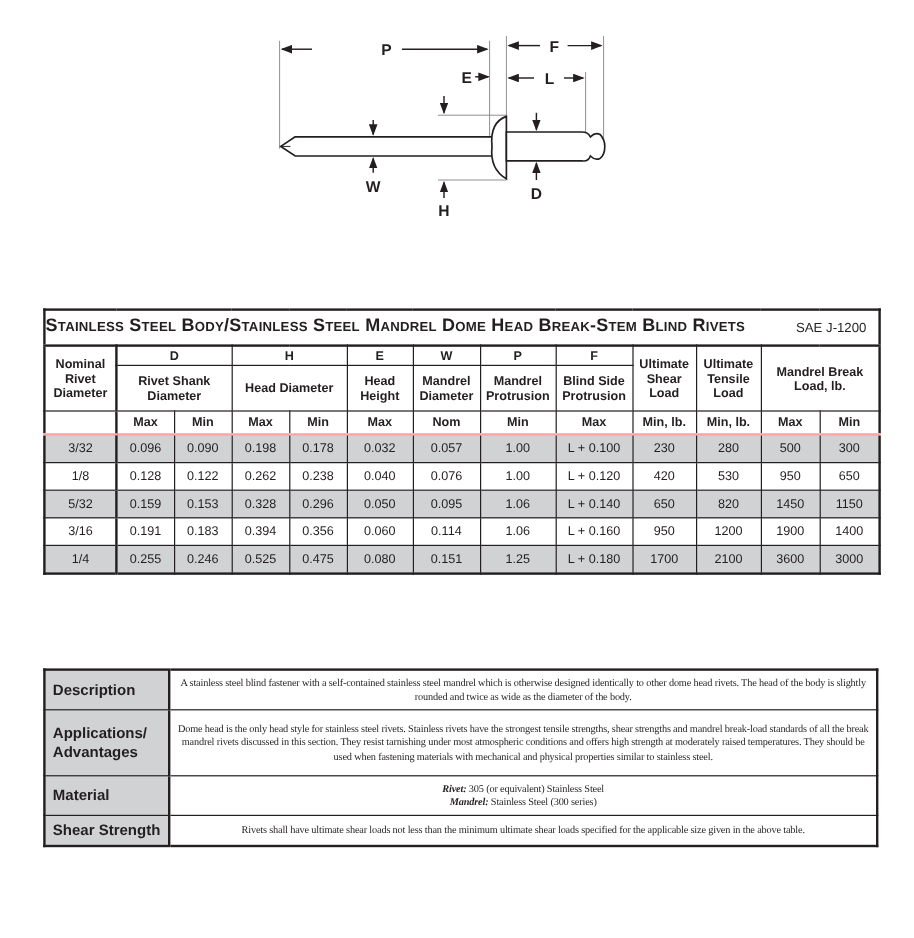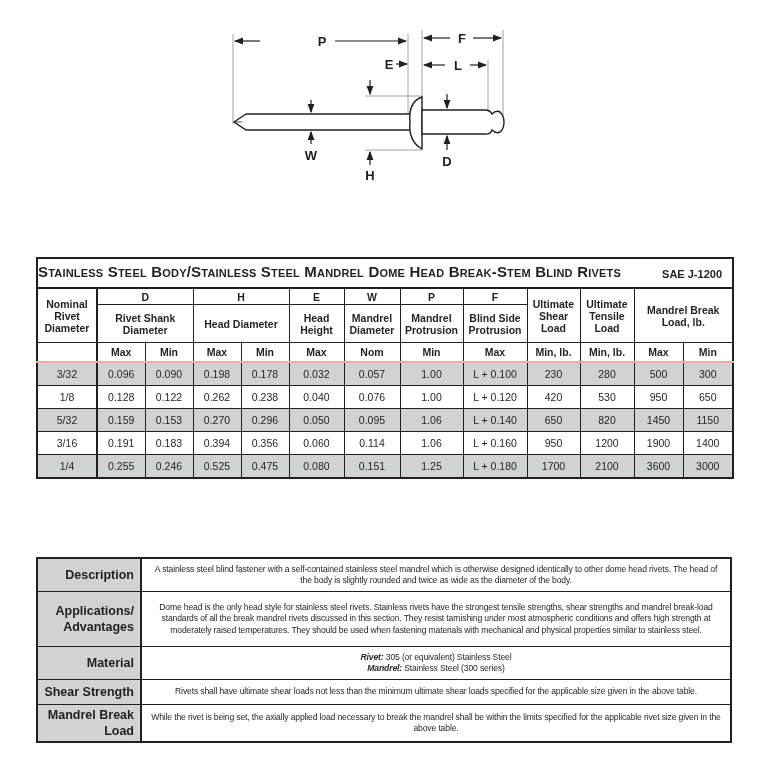--- a/index.html
+++ b/index.html
@@ -8,34 +8,34 @@
   
   #diagram { position: absolute; left: 220px; top: 20px; width: 300px; height: 170px; }
   #diagram text { font-family: "Liberation Sans", sans-serif; font-weight: bold; font-size: 13px; fill: #231f20; }
 
   
   #spec-table { position: absolute; left: 36px; top: 257px; width: 696px; border-collapse: collapse; border: 2px solid #231f20; table-layout: fixed; }
   #spec-table td, #spec-table th { border: 1px solid #231f20; text-align: center; vertical-align: middle; padding: 0; font-size: 10.5px; line-height: 12px; }
   #spec-table th { font-weight: bold; }
   #spec-table .title-row th { height: 28px; text-align: left; padding-left: 0; border-bottom: 2px solid #231f20; }
   .title-main { font-size: 15px; font-weight: bold; font-variant: small-caps; letter-spacing: 0.2px; }
-  .title-std { float: right; font-size: 11px; font-weight: bold; margin-right: 10px; margin-top: 2px; }
+  .title-std { float: right; font-size: 11px; font-weight: normal; margin-right: 10px; margin-top: 2px; }
   #spec-table .letter-row th { height: 15px; }
   #spec-table .name-row th { height: 37px; }
   #spec-table .unit-row th { height: 18px; border-bottom: 2px solid #fca5a5; }
   #spec-table tbody td { height: 22px; font-size: 10.5px; }
   #spec-table tbody tr.shaded td { background: #d1d2d4; }
   #spec-table tbody td:first-child { border-right: 2px solid #231f20; }
   #spec-table thead th.nom { border-right: 2px solid #231f20; }
 
   
   #desc-table { position: absolute; left: 36px; top: 557px; width: 696px; border-collapse: collapse; border: 2px solid #231f20; table-layout: fixed; }
   #desc-table td { border: 1px solid #231f20; vertical-align: middle; padding: 2px 6px; }
-  #desc-table td.label { background: #d1d2d4; font-weight: bold; font-size: 12.5px; text-align: right; width: 92px; border-right: 2px solid #231f20; line-height: 16px; }
-  #desc-table td.text { font-size: 8.6px; line-height: 11.5px; text-align: center; font-family: Liberation Sans, sans-serif; letter-spacing: -0.15px; }
+  #desc-table td.label { background: #d1d2d4; font-weight: bold; font-size: 12.5px; text-align: left; width: 92px; border-right: 2px solid #231f20; line-height: 16px; }
+  #desc-table td.text { font-size: 8.6px; line-height: 11.5px; text-align: center; font-family: Liberation Serif, serif; letter-spacing: -0.15px; }
   #desc-table tr.r-desc td { height: 28px; }
   #desc-table tr.r-app td { height: 50px; }
   #desc-table tr.r-mat td { height: 28px; }
   #desc-table tr.r-shear td { height: 20px; }
   #desc-table tr.r-tensile td { height: 20px; }
   #desc-table tr.r-mandrel td { height: 32px; }
   .bi { font-weight: bold; font-style: italic; }
 </style>
 </head>
 <body>
@@ -196,21 +196,21 @@
         <td>L + 0.120</td>
         <td>420</td>
         <td>530</td>
         <td>950</td>
         <td>650</td>
       </tr>
       <tr class="shaded">
         <td>5/32</td>
         <td>0.159</td>
         <td>0.153</td>
-        <td>0.270</td>
+        <td>0.328</td>
         <td>0.296</td>
         <td>0.050</td>
         <td>0.095</td>
         <td>1.06</td>
         <td>L + 0.140</td>
         <td>650</td>
         <td>820</td>
         <td>1450</td>
         <td>1150</td>
       </tr>
@@ -265,18 +265,14 @@
     <td class="label">Material</td>
     <td class="text">
       <span class="bi">Rivet:</span><span> 305 (or equivalent) Stainless Steel</span><br>
       <span class="bi">Mandrel:</span><span> Stainless Steel (300 series)</span>
     </td>
   </tr>
   <tr class="r-shear">
     <td class="label">Shear Strength</td>
     <td class="text">Rivets shall have ultimate shear loads not less than the minimum ultimate shear loads specified for the applicable size given in the above table.</td>
   </tr>
-  <tr class="r-mandrel">
-    <td class="label">Mandrel Break Load</td>
-    <td class="text">While the rivet is being set, the axially applied load necessary to break the mandrel shall be within the limits specified for the applicable rivet size given in the above table.</td>
-  </tr>
 </tbody>
   </table>
 
 </body></html>

